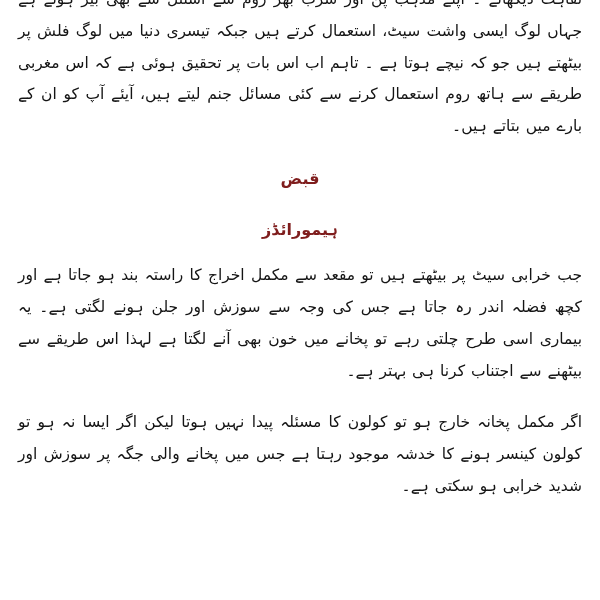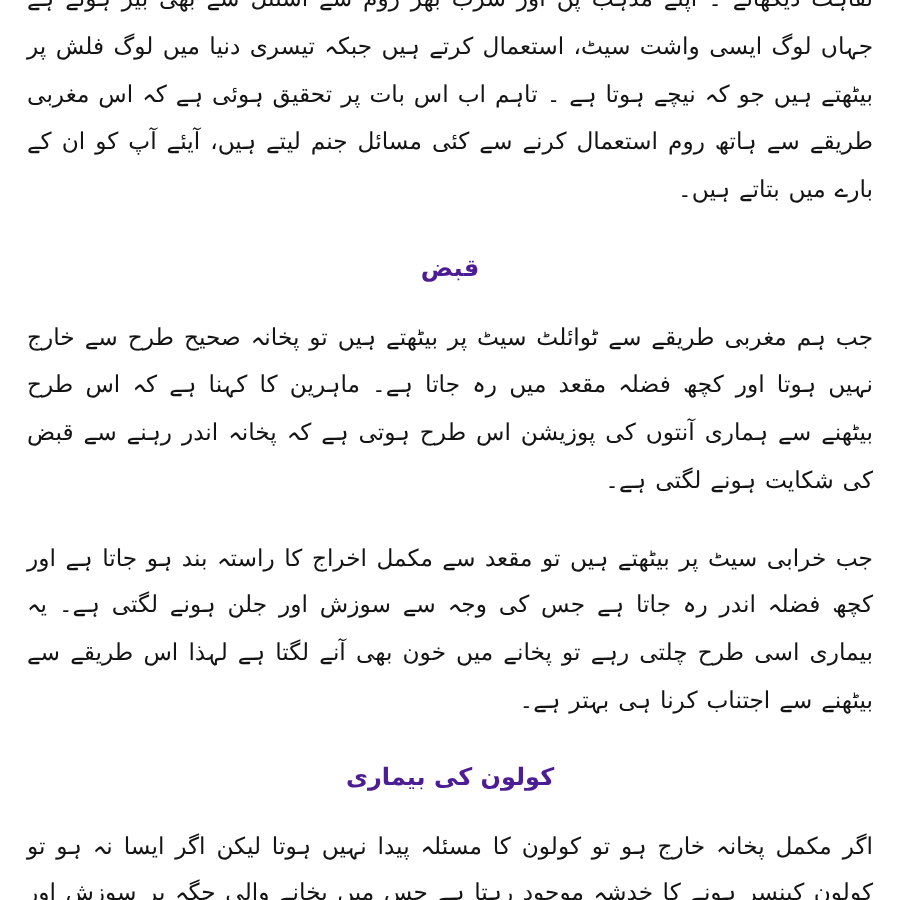--- a/index.html
+++ b/index.html
@@ -37,47 +37,46 @@
     word-spacing: 1px;
   }
   .para.top-clipped {
     
     margin-top: -20px;
     margin-bottom: 16px;
   }
   .heading {
     direction: rtl;
     text-align: center;
-    color: #4c1d95;
+    color: #7f1d1d;
     font-size: 16px;
     font-weight: 600;
     margin: 0 0 16px 0;
     line-height: 1.8;
   }
   .spacer-sm { height: 6px; }
 </style>
 </head>
 <body>
 
 <div id="page">
   <div class="doc">
 
     <p class="para top-clipped">نقاہت دیکھاتے ۔ اپنے مذہب پن اور شرب بھر روم سے اسٹنل سے بھی بیز ہوتے ہے جہاں لوگ ایسی واشت سیٹ، استعمال کرتے ہیں جبکہ تیسری دنیا میں لوگ فلش پر بیٹھتے ہیں جو کہ نیچے ہوتا ہے ۔ تاہم اب اس بات پر تحقیق ہوئی ہے کہ اس مغربی طریقے سے ہاتھ روم استعمال کرنے سے کئی مسائل جنم لیتے ہیں، آیئے آپ کو ان کے بارے میں بتاتے ہیں۔</p>
 
     <div class="spacer-sm"></div>
 
     <h2 class="heading">قبض</h2>
 
-    <p class="para">جب ہم مغربی طریقے سے ٹوائلٹ سیٹ پر بیٹھتے ہیں تو پخانہ صحیح طرح سے خارج نہیں ہوتا اور کچھ فضلہ مقعد میں رہ جاتا ہے۔ ماہرین کا کہنا ہے کہ اس طرح بیٹھنے سے ہماری آنتوں کی پوزیشن اس طرح ہوتی ہے کہ پخانہ اندر رہنے سے قبض کی شکایت ہونے لگتی ہے۔</p>
 
     <div class="spacer-sm"></div>
 
+    <h2 class="heading">ہیمورائڈز</h2>
 
     <p class="para">جب خرابی سیٹ پر بیٹھتے ہیں تو مقعد سے مکمل اخراج کا راستہ بند ہو جاتا ہے اور کچھ فضلہ اندر رہ جاتا ہے جس کی وجہ سے سوزش اور جلن ہونے لگتی ہے۔ یہ بیماری اسی طرح چلتی رہے تو پخانے میں خون بھی آنے لگتا ہے لہذا اس طریقے سے بیٹھنے سے اجتناب کرنا ہی بہتر ہے۔</p>
 
     <div class="spacer-sm"></div>
 
-    <h2 class="heading">کولون کی بیماری</h2>
 
     <p class="para">اگر مکمل پخانہ خارج ہو تو کولون کا مسئلہ پیدا نہیں ہوتا لیکن اگر ایسا نہ ہو تو کولون کینسر ہونے کا خدشہ موجود رہتا ہے جس میں پخانے والی جگہ پر سوزش اور شدید خرابی ہو سکتی ہے۔</p>
 
   </div>
 </div>
 
 </body></html>

